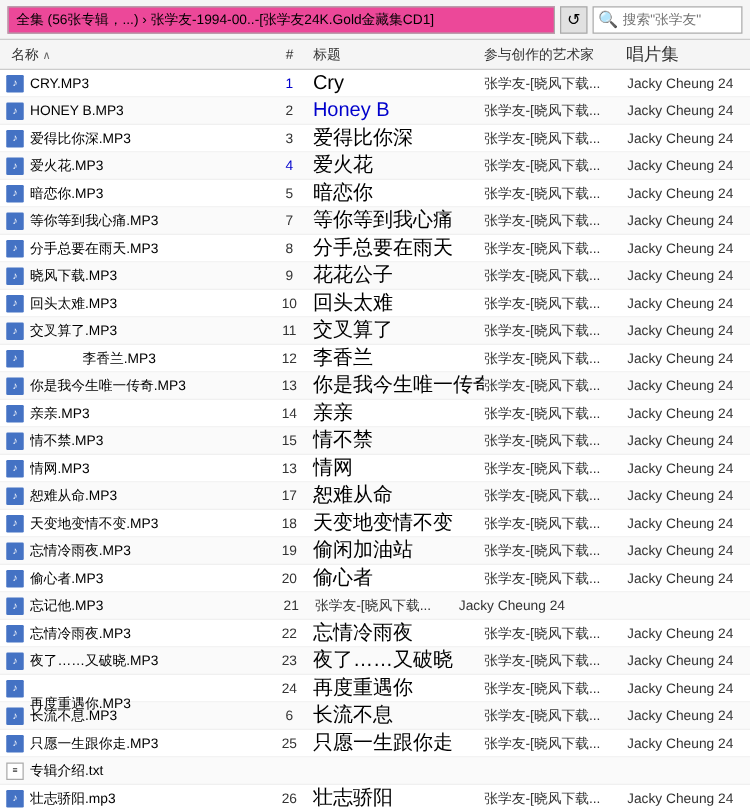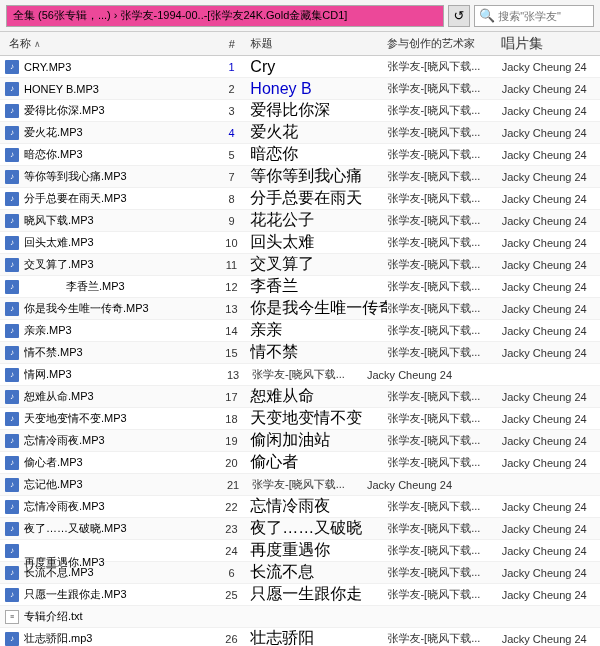--- a/index.html
+++ b/index.html
@@ -319,20 +319,21 @@
       <div class="cell-album">Jacky Cheung 24</div>
     </div>
     <div class="file-row">
       <div class="cell-name">
         <div class="file-icon">
           <div class="icon-mp3">♪</div>
         </div>
         <span style="overflow: hidden; text-overflow: ellipsis; white-space: nowrap;">情网.MP3</span>
       </div>
       <div class="cell-num no-color">13</div>
+      <div class="cell-title">情网</div>
       <div class="cell-artist">张学友-[晓风下载...</div>
       <div class="cell-album">Jacky Cheung 24</div>
     </div>
     <div class="file-row alt">
       <div class="cell-name">
         <div class="file-icon">
           <div class="icon-mp3">♪</div>
         </div>
         <span style="overflow: hidden; text-overflow: ellipsis; white-space: nowrap;">恕难从命.MP3</span>
       </div>

